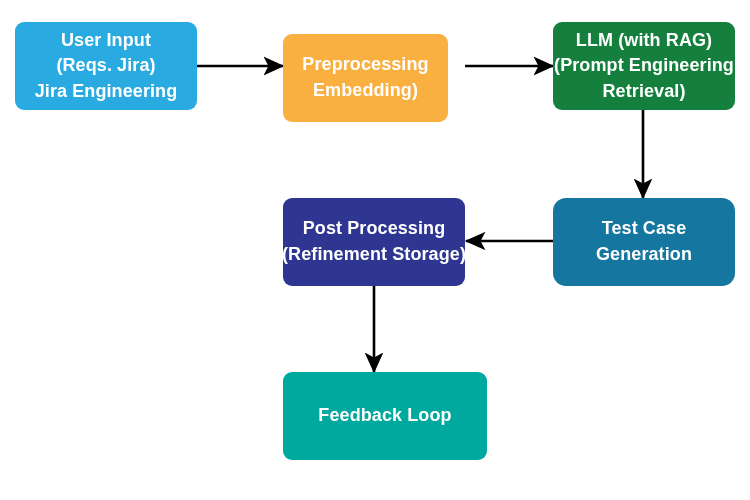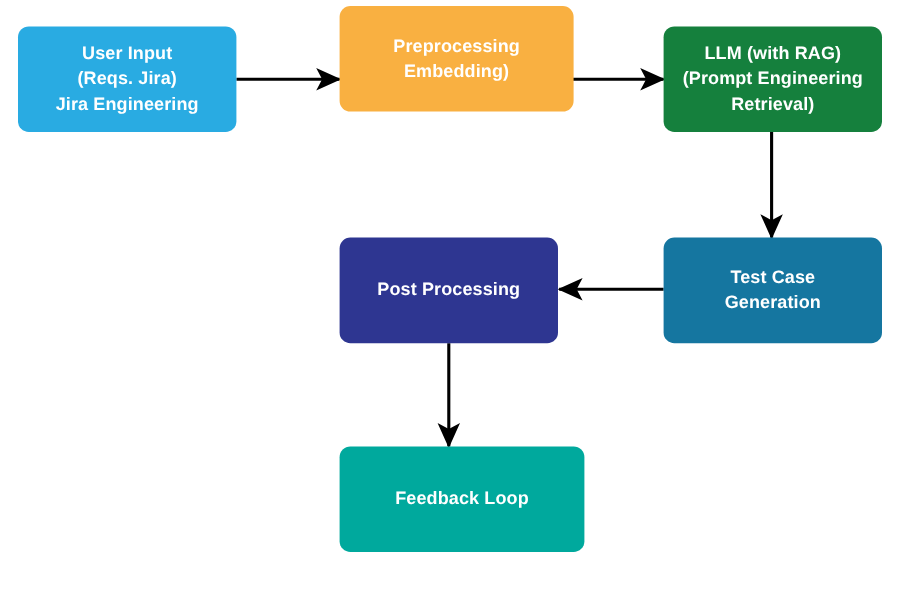--- a/index.html
+++ b/index.html
@@ -19,21 +19,21 @@
   }
   .node {
     position: absolute;
     box-sizing: border-box;
     border-radius: 9px;
     display: flex;
     align-items: center;
     justify-content: center;
     text-align: center;
     color: #ffffff;
-    font-size: 15px;
+    font-size: 18px;
     font-weight: 700;
     line-height: 1.42;
     letter-spacing: 0.1px;
     padding: 4px 8px;
     user-select: none;
   }
   .node .lines {
     display: block;
   }
   .node .line {
@@ -71,42 +71,43 @@
   </svg>
 
   <div id="node-layer">
       <div class="node" style="left: 15px; top: 22px; width: 182px; height: 88px; background: rgb(41, 171, 226); color: rgb(255, 255, 255);">
         <span class="lines">
           <span class="line">User Input</span>
           <span class="line">(Reqs. Jira)</span>
           <span class="line">Jira Engineering</span>
         </span>
       </div>
-      <div class="node" style="left: 283px; top: 5px; width: 195px; height: 88px; background: rgb(249, 176, 65); color: rgb(255, 255, 255);">
+      <div class="node" style="left: 283px; top: 34px; width: 165px; height: 88px; background: rgb(249, 176, 65); color: rgb(255, 255, 255);">
         <span class="lines">
           <span class="line">Preprocessing</span>
           <span class="line">Embedding)</span>
         </span>
       </div>
       <div class="node" style="left: 553px; top: 22px; width: 182px; height: 88px; background: #15803d; color: rgb(255, 255, 255); justify-content: center;">
         <span class="lines">
           <span class="line">LLM (with RAG)</span>
           <span class="line">(Prompt Engineering</span>
           <span class="line">Retrieval)</span>
         </span>
       </div>
-      <div class="node" style="left: 553px; top: 198px; width: 182px; height: 88px; background: rgb(21, 118, 160); color: rgb(255, 255, 255);">
+      <div class="node" style="left: 553px; top: 198px; width: 182px; height: 88px; background: rgb(21, 118, 160); color: rgb(255, 255, 255); border-radius: 13px;">
         <span class="lines">
           <span class="line">Test Case</span>
           <span class="line">Generation</span>
         </span>
       </div>
       <div class="node" style="left: 283px; top: 198px; width: 182px; height: 88px; background: rgb(46, 54, 145); color: rgb(255, 255, 255); align-items: center;">
         <span class="lines">
           <span class="line">Post Processing</span>
+          <span class="line">(Refinement Storage)</span>
         </span>
       </div>
       <div class="node" style="left: 283px; top: 372px; width: 204px; height: 88px; background: rgb(0, 169, 157); color: rgb(255, 255, 255);">
         <span class="lines">
           <span class="line">Feedback Loop</span>
         </span>
       </div>
     </div>
 
 </div>

